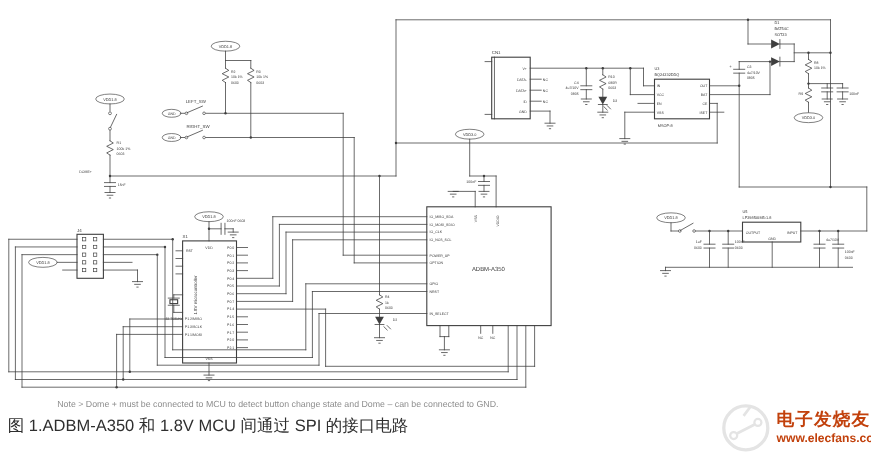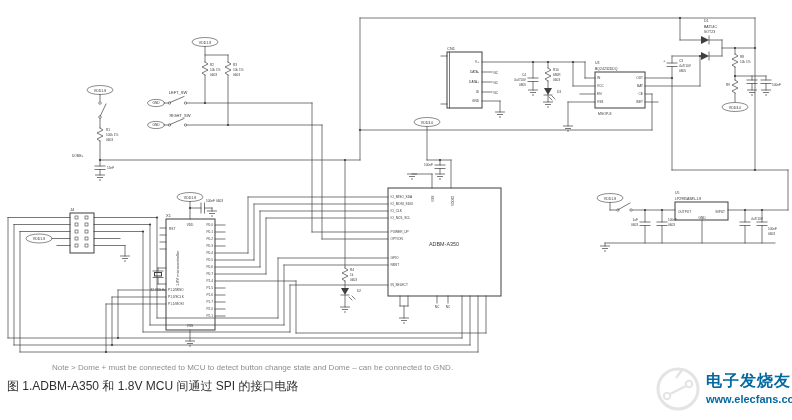--- a/index.html
+++ b/index.html
@@ -8,22 +8,22 @@
   svg text{fill:#383838;font-family:"Liberation Sans",sans-serif;}
   .w{stroke:#3f3f3f;stroke-width:.7;fill:none;stroke-linecap:square;}
   .bx{stroke:#3f3f3f;stroke-width:1;fill:none;}
   .pin{stroke:#3f3f3f;stroke-width:.6;fill:#fff;}
   .tagel{stroke:#3f3f3f;stroke-width:.6;fill:none;}
   .dot{fill:#3f3f3f;}
   .d{fill:#3f3f3f;stroke:none;}
   .t3{font-size:3.2px;}.t35{font-size:3.5px;}.t4{font-size:4px;}.t5{font-size:5.4px;}
   .mid{text-anchor:middle;}.end{text-anchor:end;}
   .note{position:absolute;left:8px;top:363px;font-size:8px;color:#8d8d8d;margin-left:44px;}
-  .caption{position:absolute;left:7px;top:378px;font-size:12px;color:#2f2f2f;}
-  .wm{position:absolute;left:652px;top:362px;width:140px;height:56px;color:#0369a1;}
+  .caption{position:absolute;left:7px;top:378px;font-size:15px;color:#2f2f2f;}
+  .wm{position:absolute;left:652px;top:362px;width:140px;height:56px;color:#c2410c;}
   .wm .nm{position:absolute;left:54px;top:9px;font-size:16px;font-weight:bold;letter-spacing:1px;}
   .wm .ur{position:absolute;left:54px;top:31px;font-size:11px;font-weight:bold;}
 </style>
 </head>
 <body>
 
 <div class="page">
 
 <svg width="792" height="362" viewBox="0 0 792 362">
   <defs>

